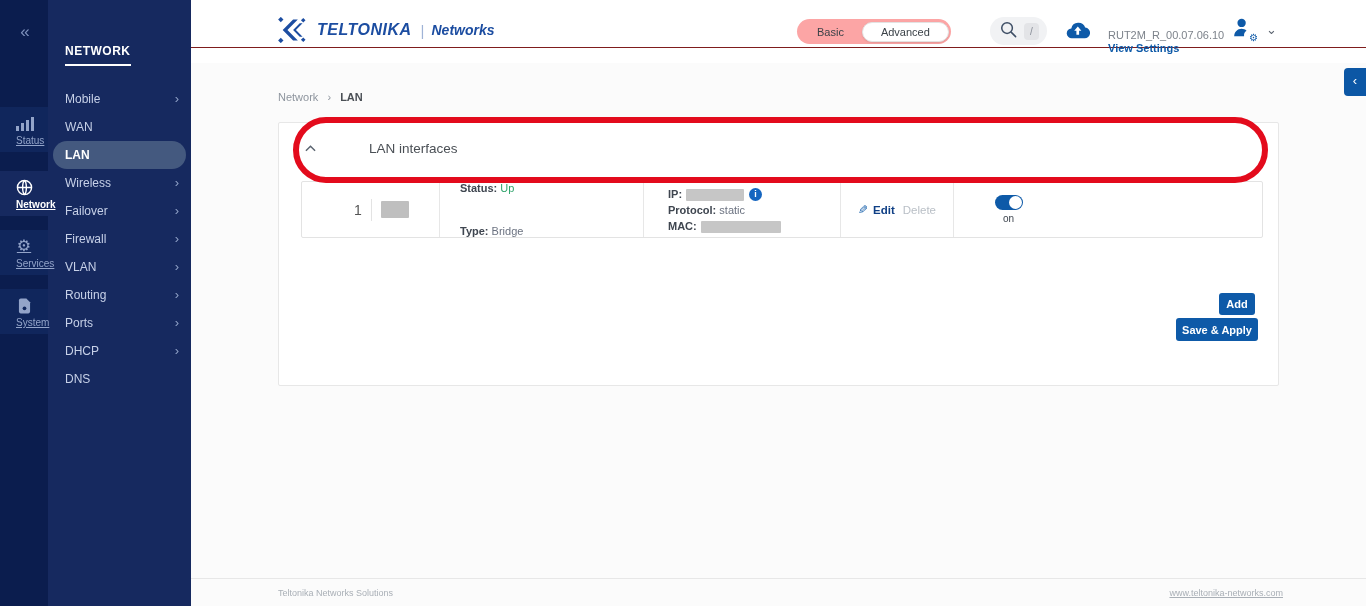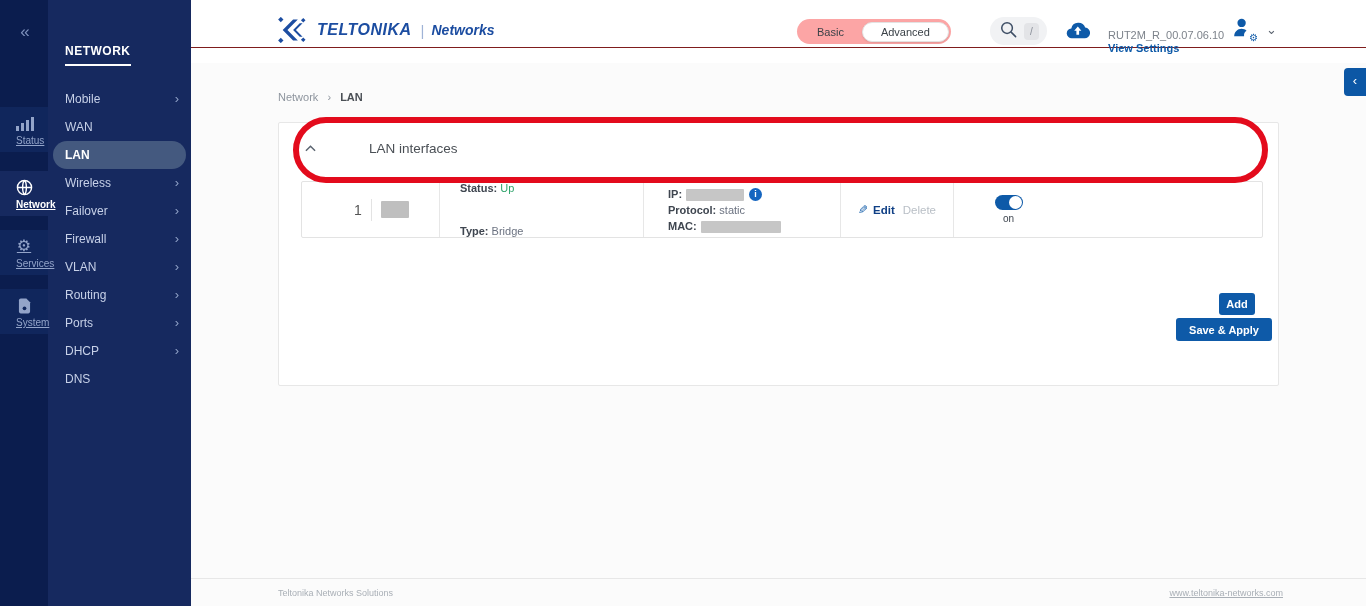--- a/index.html
+++ b/index.html
@@ -96,21 +96,21 @@
   .pencil { color:#0e5aa8; font-size:12px; margin-right:5px; transform:scaleX(-1); display:inline-block; }
   .edit-lbl { color:#0f3f85; font-weight:bold; font-size:11.5px; cursor:pointer; }
   .del-lbl { color:#b9bfc6; font-size:11.5px; margin-left:8px; cursor:pointer; }
   .toggle { width:28px; height:15px; background:#0e5aa8; border-radius:9px; position:relative; cursor:pointer; }
   .toggle .knob { position:absolute; right:1px; top:1px; width:13px; height:13px; background:#fff; border-radius:50%; }
   .toggle-lbl { font-size:10px; color:#3f4650; margin-top:3px; }
 
   .btn { background:#0e5aa8; color:#fff; font-weight:bold; font-size:11px; border:none;
     border-radius:3px; cursor:pointer; font-family:"Liberation Sans", sans-serif; }
   #add-btn { position:absolute; left:940px; top:128px; width:36px; height:22px;margin-top:42px; }
-  #save-btn { position:absolute; left:897px; top:195px; width:96px; height:23px; }
+  #save-btn { position:absolute; left:897px; top:195px; width:82px; height:23px; }
 
   
   #annotation { position:absolute; left:102px; top:54px; width:975px; height:66px;
     border:6px solid #e30b1c; border-radius:36px; pointer-events:none; z-index:6; }
 
   
   #footer { position:absolute; left:0; right:0; top:515px; height:28px; border-top:1px solid #e7e7e7;
     display:flex; justify-content:space-between; align-items:center; padding:0 83px 0 87px; }
   #footer .ftxt { font-size:9px; color:#a9afb6; }
   #footer .flink { font-size:9px; color:#a9afb6; text-decoration:underline; cursor:pointer; }

